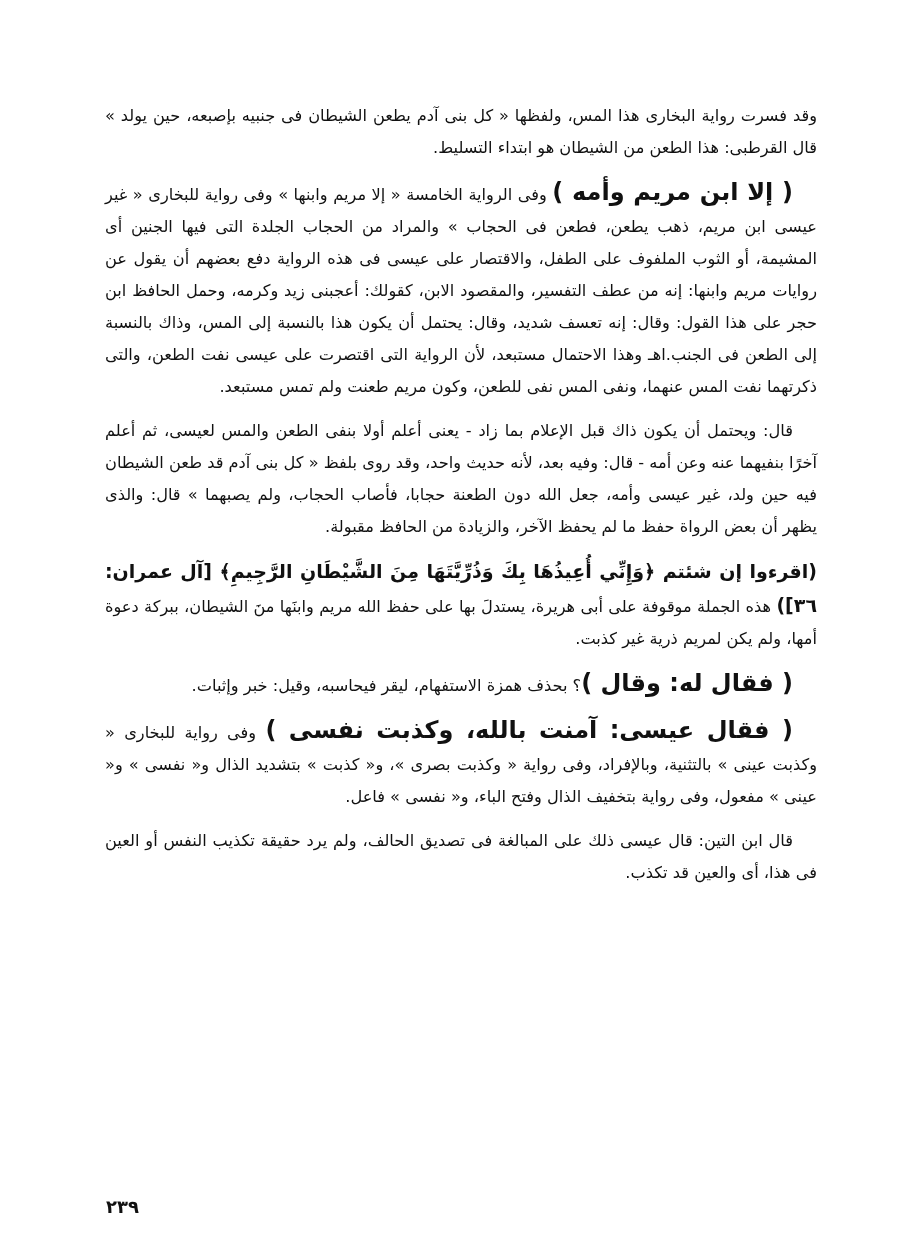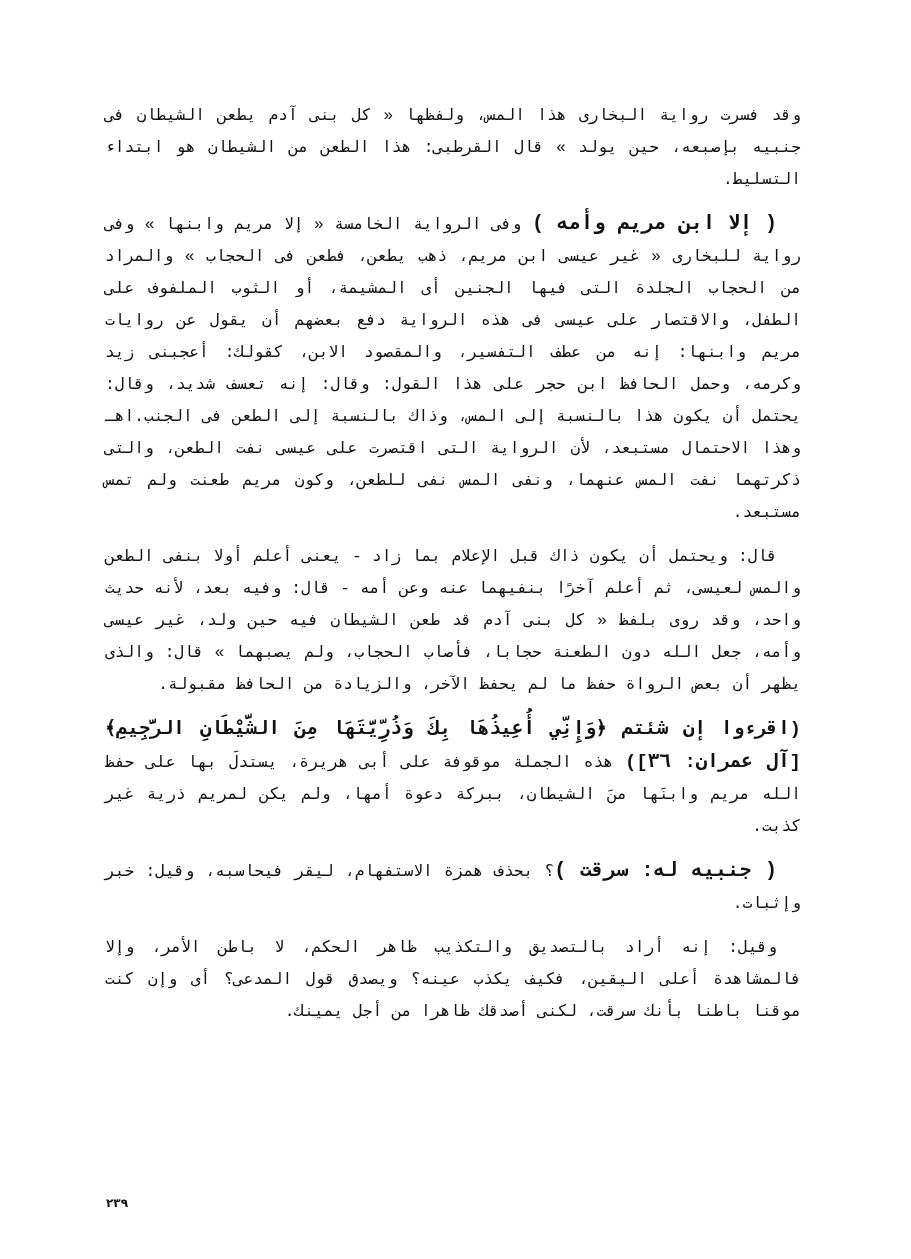--- a/index.html
+++ b/index.html
@@ -3,34 +3,35 @@
 <meta charset="utf-8">
 <style>
   html, body { margin: 0; padding: 0; background: #ffffff; }
   body { width: 911px; height: 1259px; position: relative; overflow: hidden; }
   .page {
     position: absolute; left: 105px; top: 100px; width: 712px;
     direction: rtl; text-align: justify; text-align-last: right;
     font-family: "DejaVu Sans", sans-serif; font-size: 16.2px; line-height: 32px;
     color: #111111;
   }
-  .para { margin: 0 16px 12px 0; font-family: Liberation Mono, monospace; }
+  .para { margin: 0 0 12px 0; }
   .indent { text-indent: 24px; }
-  .bold-lemma { font-weight: bold; font-size: 20px; }
+  .bold-lemma { font-weight: bold; font-size: 24px; }
   .quote { font-weight: bold; font-size: 19px; }
   .page-number {
     position: absolute; left: 106px; top: 1196px;
-    font-family: "DejaVu Sans", sans-serif; font-size: 12px; font-weight: bold; color: #111;
+    font-family: "DejaVu Sans", sans-serif; font-size: 18px; font-weight: bold; color: #111;
   }
 </style>
 </head>
 <body>
 
 <div class="page">
   <p class="para"><span>وقد فسرت رواية البخارى هذا المس، ولفظها « كل بنى آدم يطعن الشيطان فى جنبيه بإصبعه، حين يولد » قال القرطبى: هذا الطعن من الشيطان هو ابتداء التسليط.</span></p>
   <p class="para indent"><span class="bold-lemma">( إلا ابن مريم وأمه )</span><span> وفى الرواية الخامسة « إلا مريم وابنها » وفى رواية للبخارى « غير عيسى ابن مريم، ذهب يطعن، فطعن فى الحجاب » والمراد من الحجاب الجلدة التى فيها الجنين أى المشيمة، أو الثوب الملفوف على الطفل، والاقتصار على عيسى فى هذه الرواية دفع بعضهم أن يقول عن روايات مريم وابنها: إنه من عطف التفسير، والمقصود الابن، كقولك: أعجبنى زيد وكرمه، وحمل الحافظ ابن حجر على هذا القول: وقال: إنه تعسف شديد، وقال: يحتمل أن يكون هذا بالنسبة إلى المس، وذاك بالنسبة إلى الطعن فى الجنب.اهـ وهذا الاحتمال مستبعد، لأن الرواية التى اقتصرت على عيسى نفت الطعن، والتى ذكرتهما نفت المس عنهما، ونفى المس نفى للطعن، وكون مريم طعنت ولم تمس مستبعد.</span></p>
   <p class="para indent"><span>قال: ويحتمل أن يكون ذاك قبل الإعلام بما زاد - يعنى أعلم أولا بنفى الطعن والمس لعيسى، ثم أعلم آخرًا بنفيهما عنه وعن أمه - قال: وفيه بعد، لأنه حديث واحد، وقد روى بلفظ « كل بنى آدم قد طعن الشيطان فيه حين ولد، غير عيسى وأمه، جعل الله دون الطعنة حجابا، فأصاب الحجاب، ولم يصبهما » قال: والذى يظهر أن بعض الرواة حفظ ما لم يحفظ الآخر، والزيادة من الحافظ مقبولة.</span></p>
   <p class="para"><span class="quote">(اقرءوا إن شئتم ﴿وَإِنِّي أُعِيذُهَا بِكَ وَذُرِّيَّتَهَا مِنَ الشَّيْطَانِ الرَّجِيمِ﴾ [آل عمران: ٣٦])</span><span> هذه الجملة موقوفة على أبى هريرة، يستدلَ بها على حفظ الله مريم وابنَها منَ الشيطان، ببركة دعوة أمها، ولم يكن لمريم ذرية غير كذبت.</span></p>
-  <p class="para indent"><span class="bold-lemma">( جنبيه له: سرقت )</span><span>؟ بحذف همزة الاستفهام، ليقر فيحاسبه، وقيل: خبر وإثبات.</span></p>
-  <p class="para indent"><span>وقيل: إنه أراد بالتصديق والتكذيب ظاهر الحكم، لا باطن الأمر، وإلا فالمشاهدة أعلى اليقين، فكيف يكذب عينه؟ ويصدق قول المدعى؟ أى وإن كنت موقنا باطنا بأنك سرقت، لكنى أصدقك ظاهرا من أجل يمينك.</span></p>
+  <p class="para indent"><span class="bold-lemma">( فقال له: وقال )</span><span>؟ بحذف همزة الاستفهام، ليقر فيحاسبه، وقيل: خبر وإثبات.</span></p>
+  <p class="para indent"><span class="bold-lemma">( فقال عيسى: آمنت بالله، وكذبت نفسى )</span><span> وفى رواية للبخارى « وكذبت عينى » بالتثنية، وبالإفراد، وفى رواية « وكذبت بصرى »، و« كذبت » بتشديد الذال و« نفسى » و« عينى » مفعول، وفى رواية بتخفيف الذال وفتح الباء، و« نفسى » فاعل.</span></p>
+  <p class="para indent"><span>قال ابن التين: قال عيسى ذلك على المبالغة فى تصديق الحالف، ولم يرد حقيقة تكذيب النفس أو العين فى هذا، أى والعين قد تكذب.</span></p>
 </div>
 
 <div class="page-number">٢٣٩</div>
 
 </body></html>

